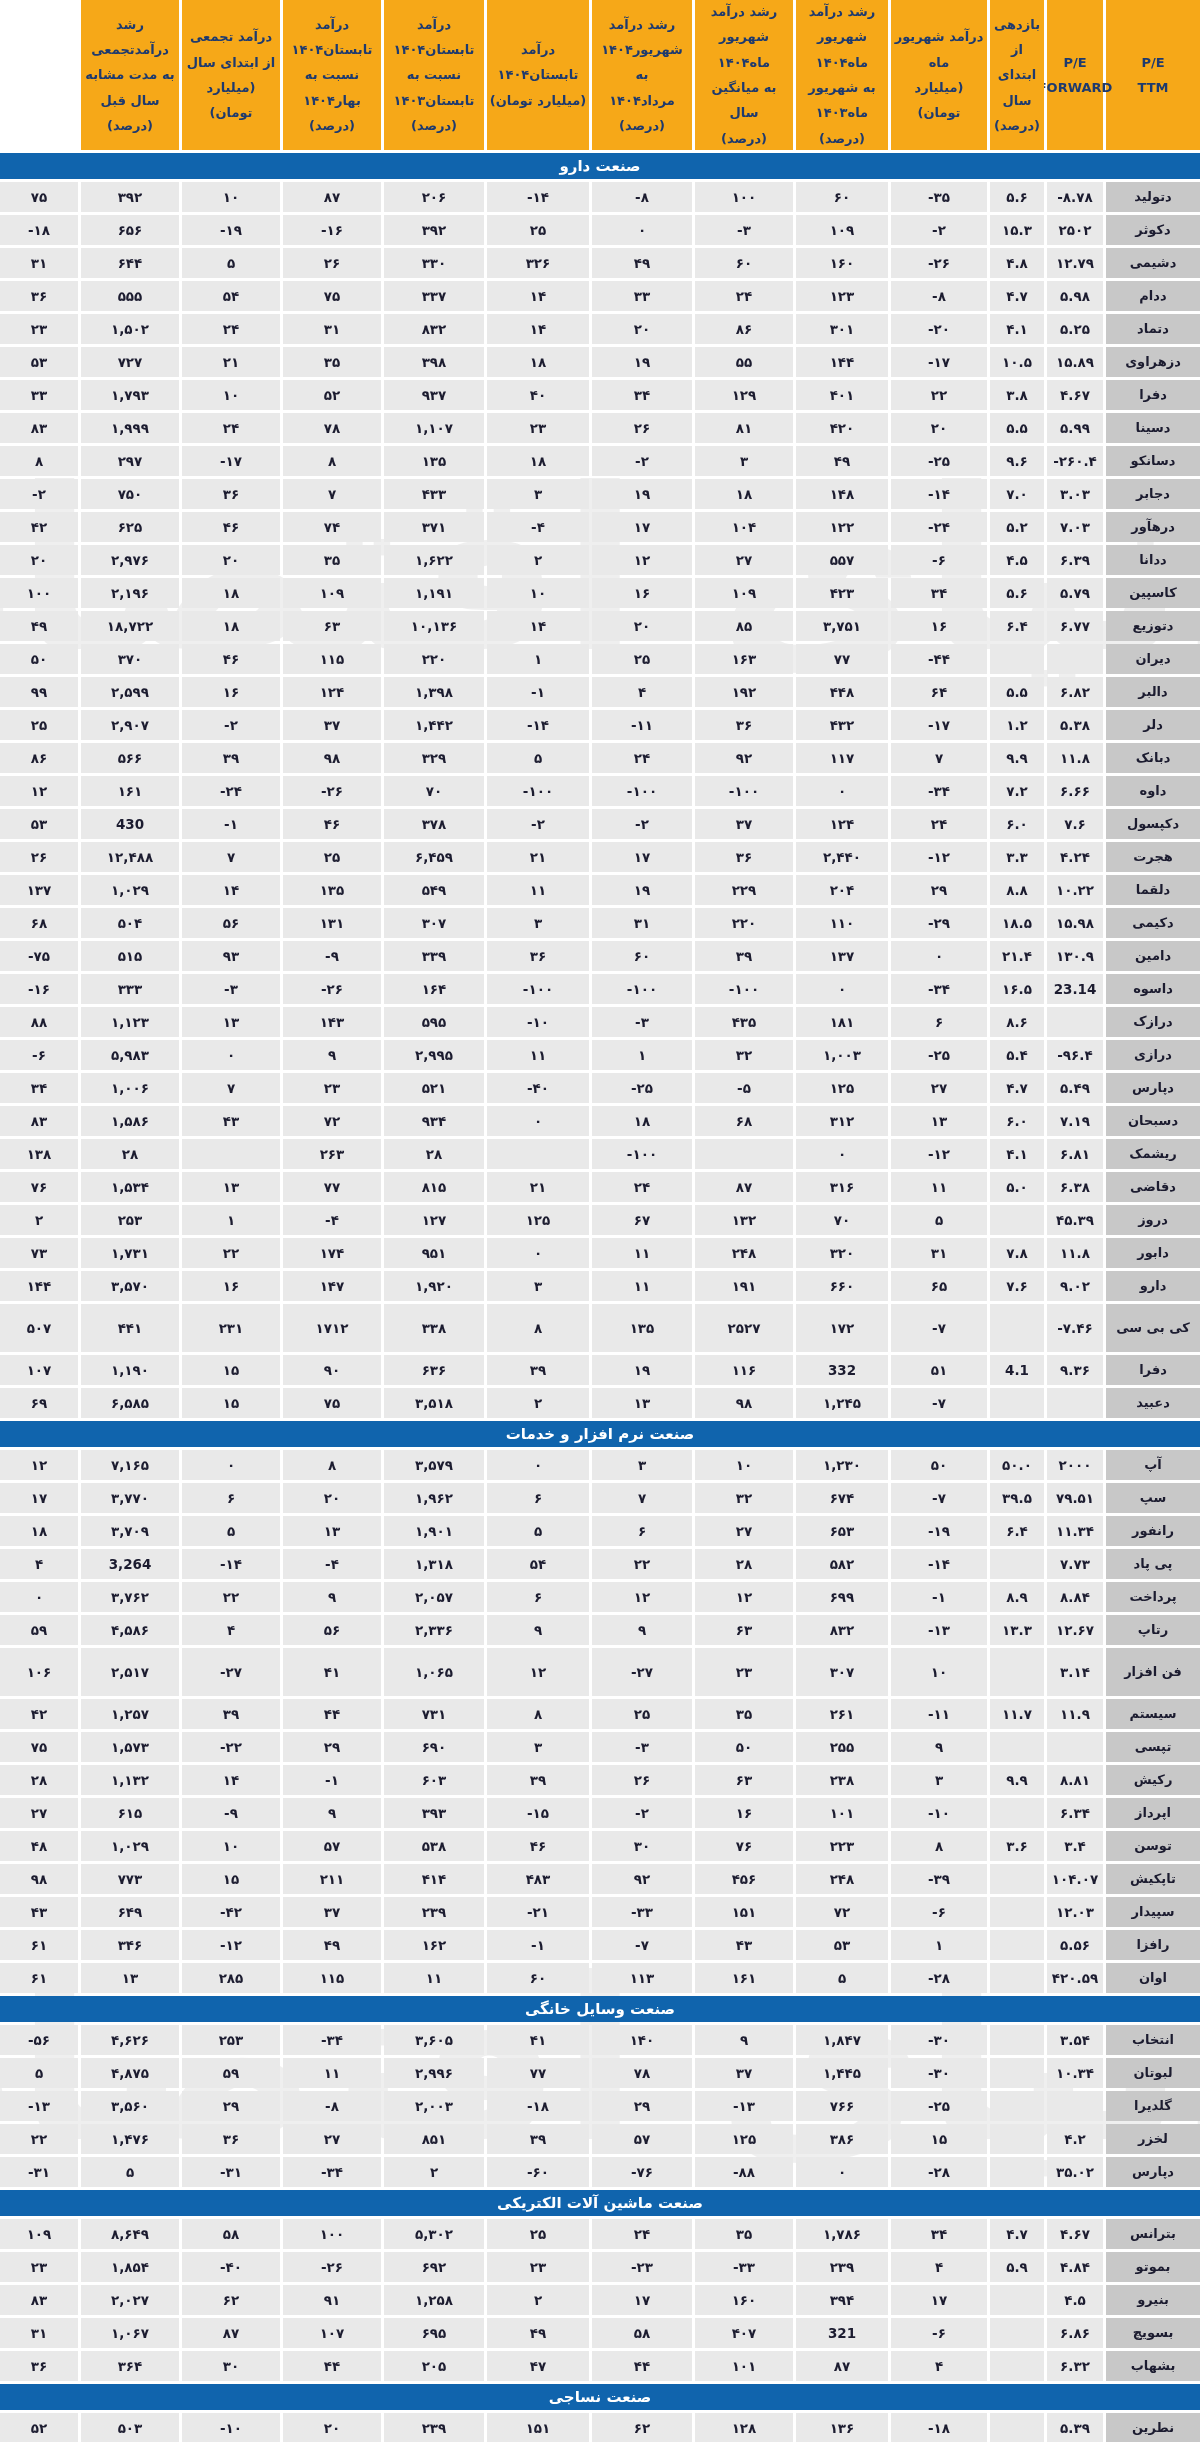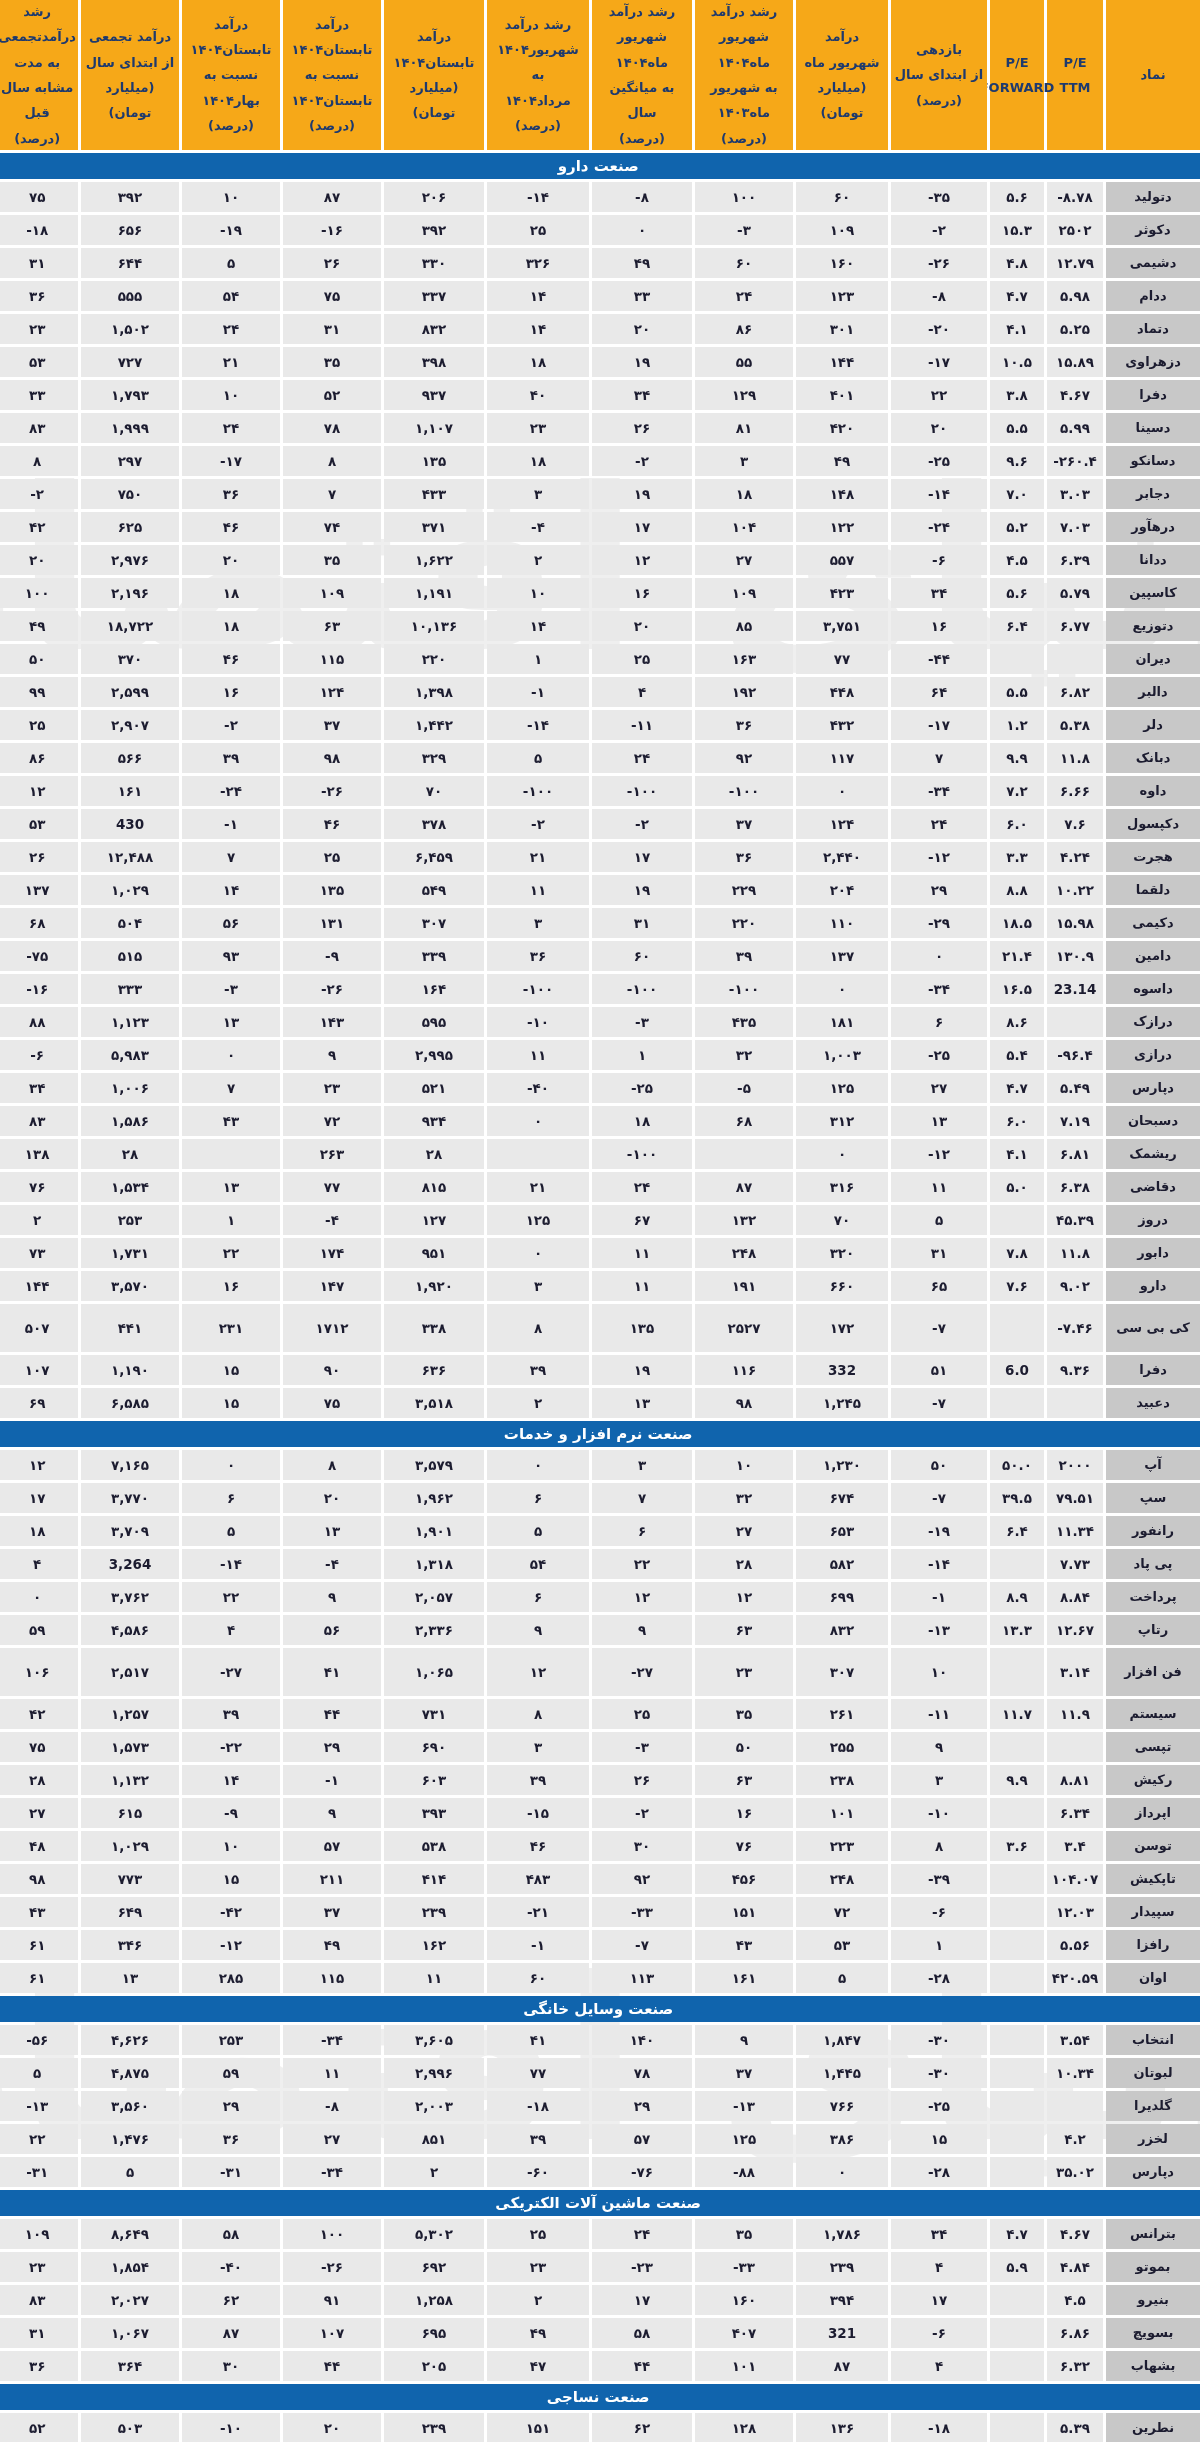--- a/index.html
+++ b/index.html
@@ -44,21 +44,20 @@
   #wm1{top:440px;}
   #wm2{top:1930px;}
 </style>
 </head>
 <body>
 
 <div class="watermark" id="wm1">دنیای اقتصاد</div>
 <div class="watermark" id="wm2">دنیای اقتصاد</div>
 
 <div class="grid">
-    <div class="hcell">نماد</div>
     <div class="hcell">P/E
 TTM</div>
     <div class="hcell">P/E
 FORWARD</div>
     <div class="hcell">بازدهی
 از ابتدای سال
 (درصد)</div>
     <div class="hcell">درآمد شهریور ماه
 (میلیارد تومان)</div>
     <div class="hcell">رشد درآمد
@@ -538,21 +537,21 @@
     <div class="cell tall">۲۵۲۷</div>
     <div class="cell tall">۱۳۵</div>
     <div class="cell tall">۸</div>
     <div class="cell tall">۳۳۸</div>
     <div class="cell tall">۱۷۱۲</div>
     <div class="cell tall">۲۳۱</div>
     <div class="cell tall">۴۴۱</div>
     <div class="cell tall">۵۰۷</div>
     <div class="cell sym">دفرا</div>
     <div class="cell">۹.۳۶</div>
-    <div class="cell">6.0</div>
+    <div class="cell">4.1</div>
     <div class="cell">۵۱</div>
     <div class="cell">332</div>
     <div class="cell">۱۱۶</div>
     <div class="cell">۱۹</div>
     <div class="cell">۳۹</div>
     <div class="cell">۶۳۶</div>
     <div class="cell">۹۰</div>
     <div class="cell">۱۵</div>
     <div class="cell">۱,۱۹۰</div>
     <div class="cell">۱۰۷</div>

